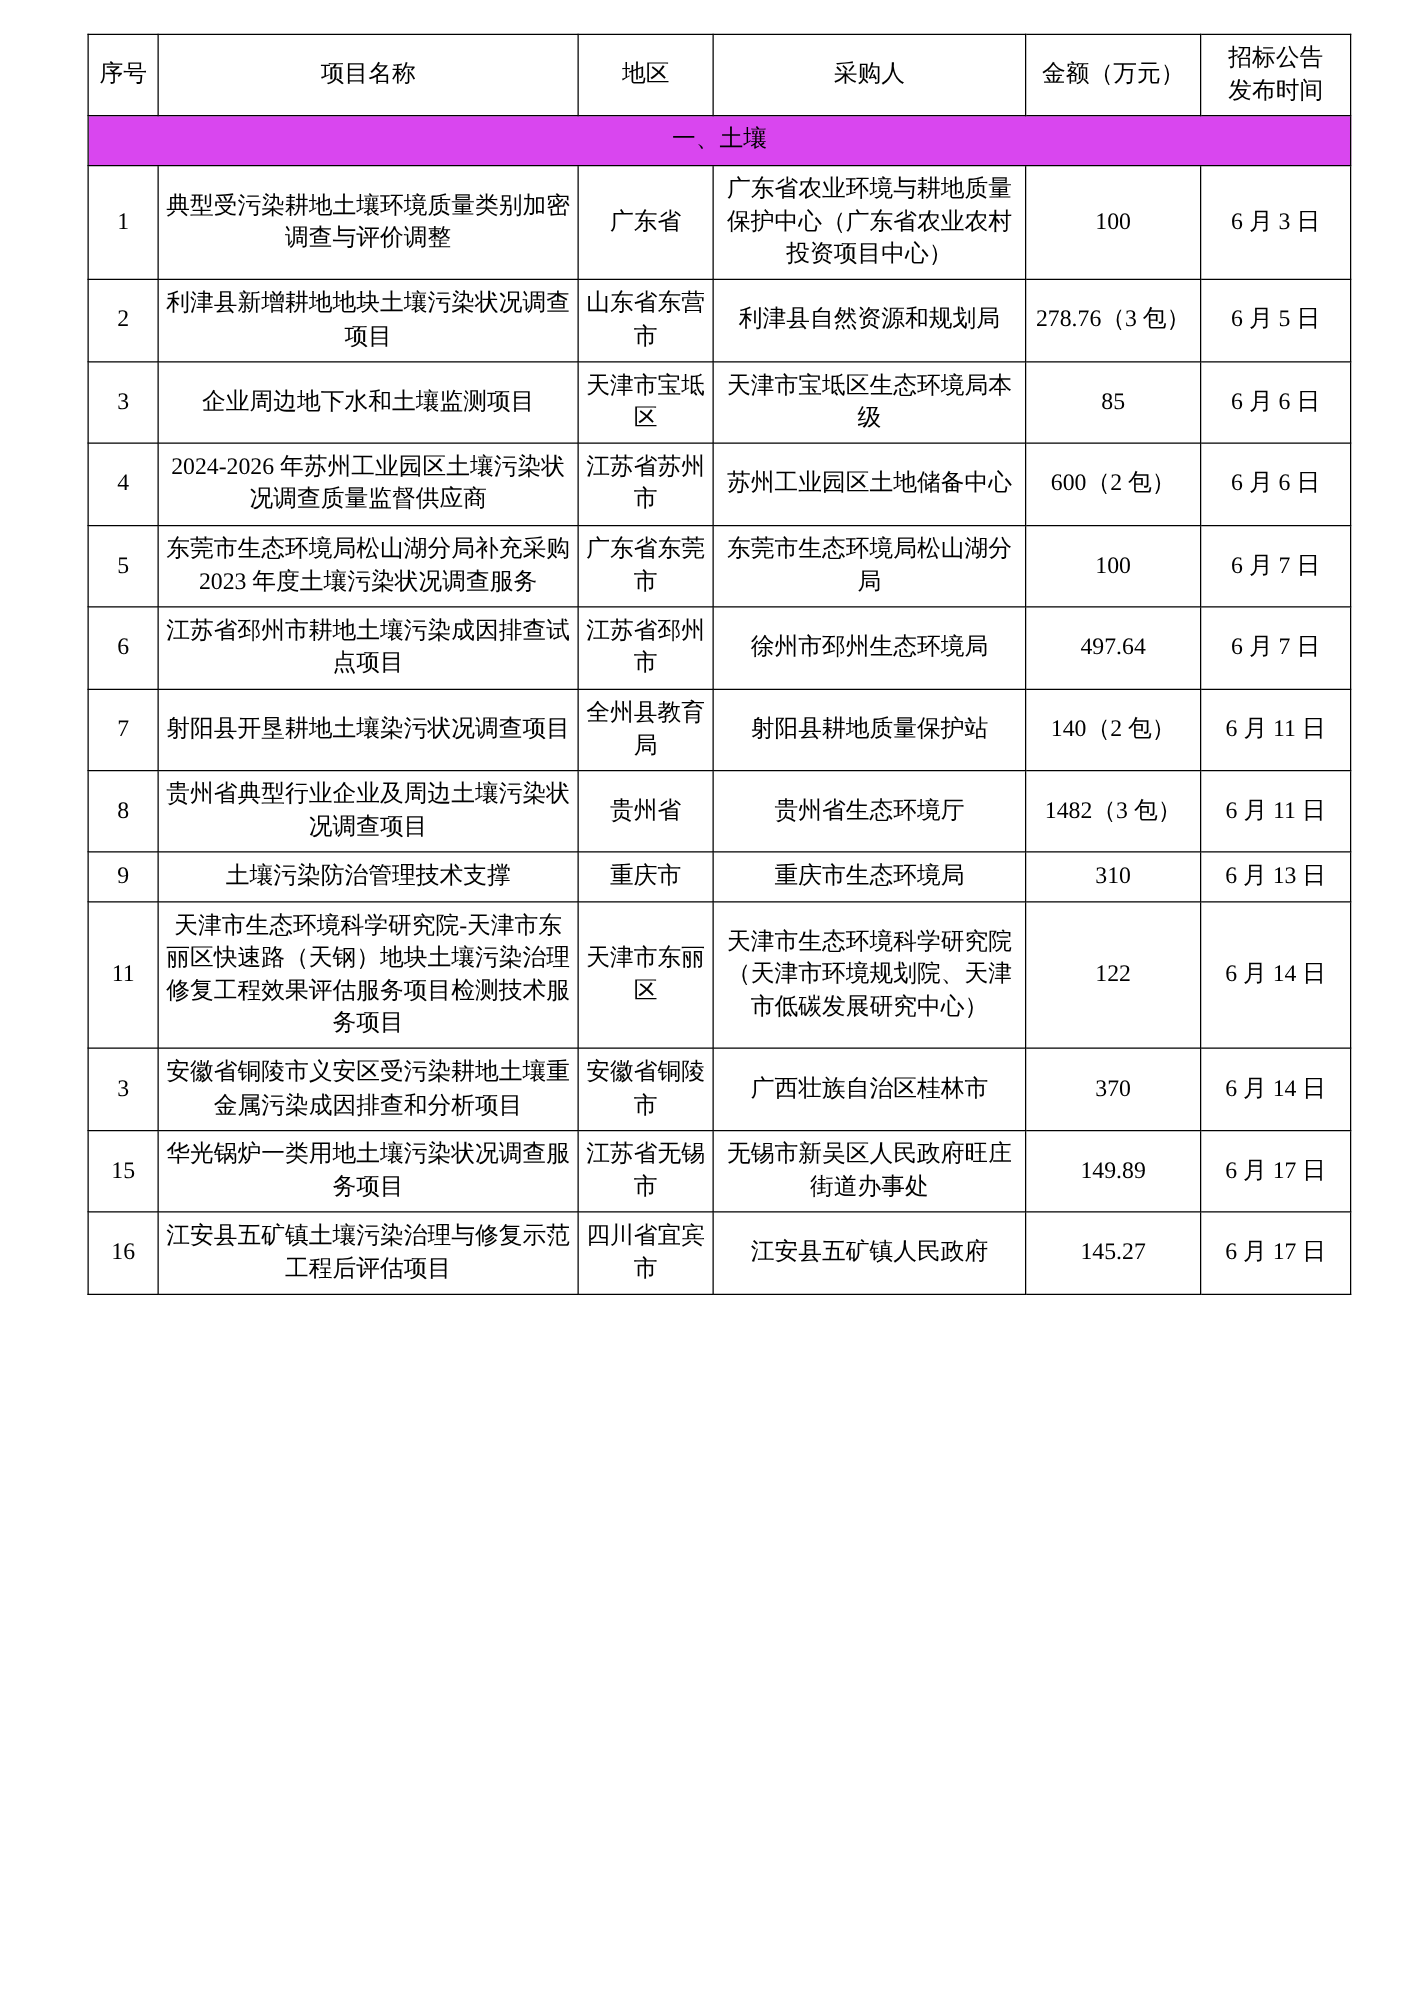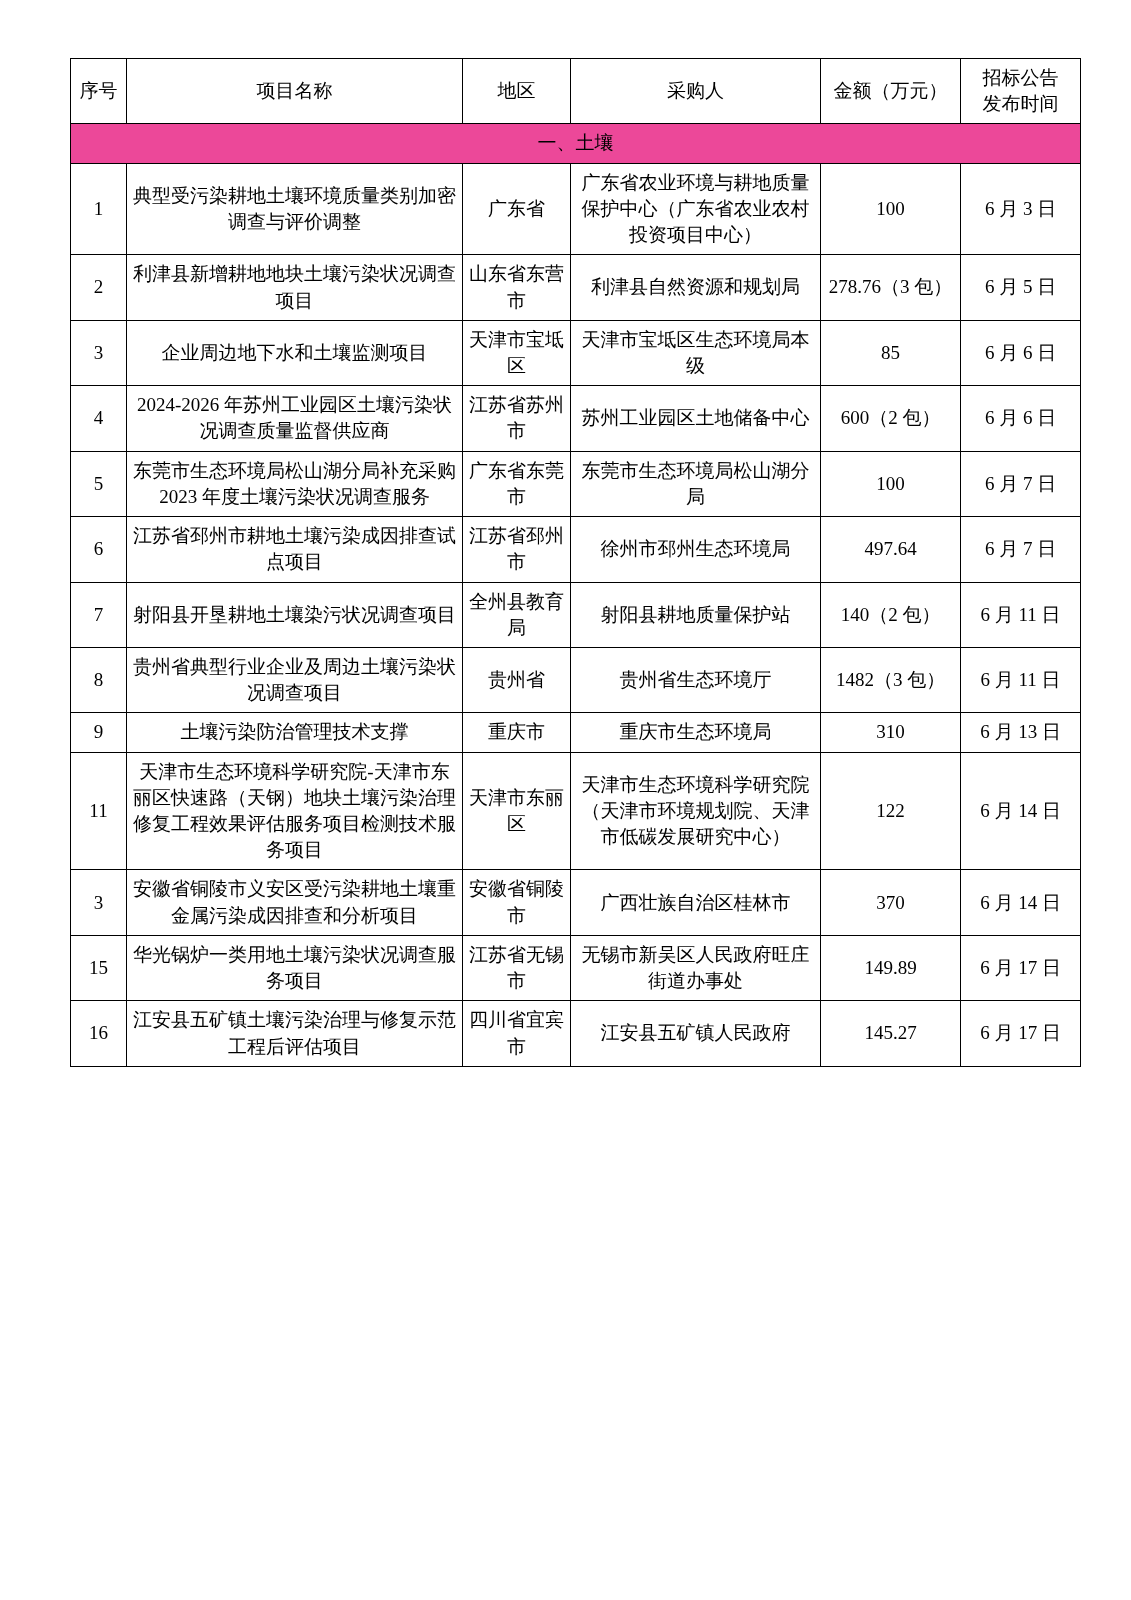--- a/index.html
+++ b/index.html
@@ -11,21 +11,21 @@
     width: 1131px;
     height: 1600px;
     font-family: "Liberation Serif", "DejaVu Serif", serif;
     color: #000000;
   }
   .page {
     position: relative;
     width: 1131px;
     height: 1600px;
     box-sizing: border-box;
-    padding: 58px 70px 0 70px;
+    padding: 27px 70px 0 70px;
   }
   table.doc-table {
     border-collapse: collapse;
     width: 991px;
     table-layout: fixed;
   }
   table.doc-table td, table.doc-table th {
     border: 1px solid #000000;
     padding: 6px 6px;
     font-size: 19px;
@@ -39,21 +39,21 @@
     padding: 10px 4px;
   }
   .col-idx { width: 56px; }
   .col-name { width: 336px; }
   .col-region { width: 108px; }
   .col-buyer { width: 250px; }
   .col-amount { width: 140px; }
   .col-date { width: 120px; }
 
   .section-row td {
-    background: #ec4899;
+    background: #d946ef;
     text-align: left;
     padding-left: 14px;
     font-size: 19px;
     font-weight: bold;
   }
   .name-cell {
     text-align: center;
     padding-left: 10px;
     padding-right: 10px;
   }

